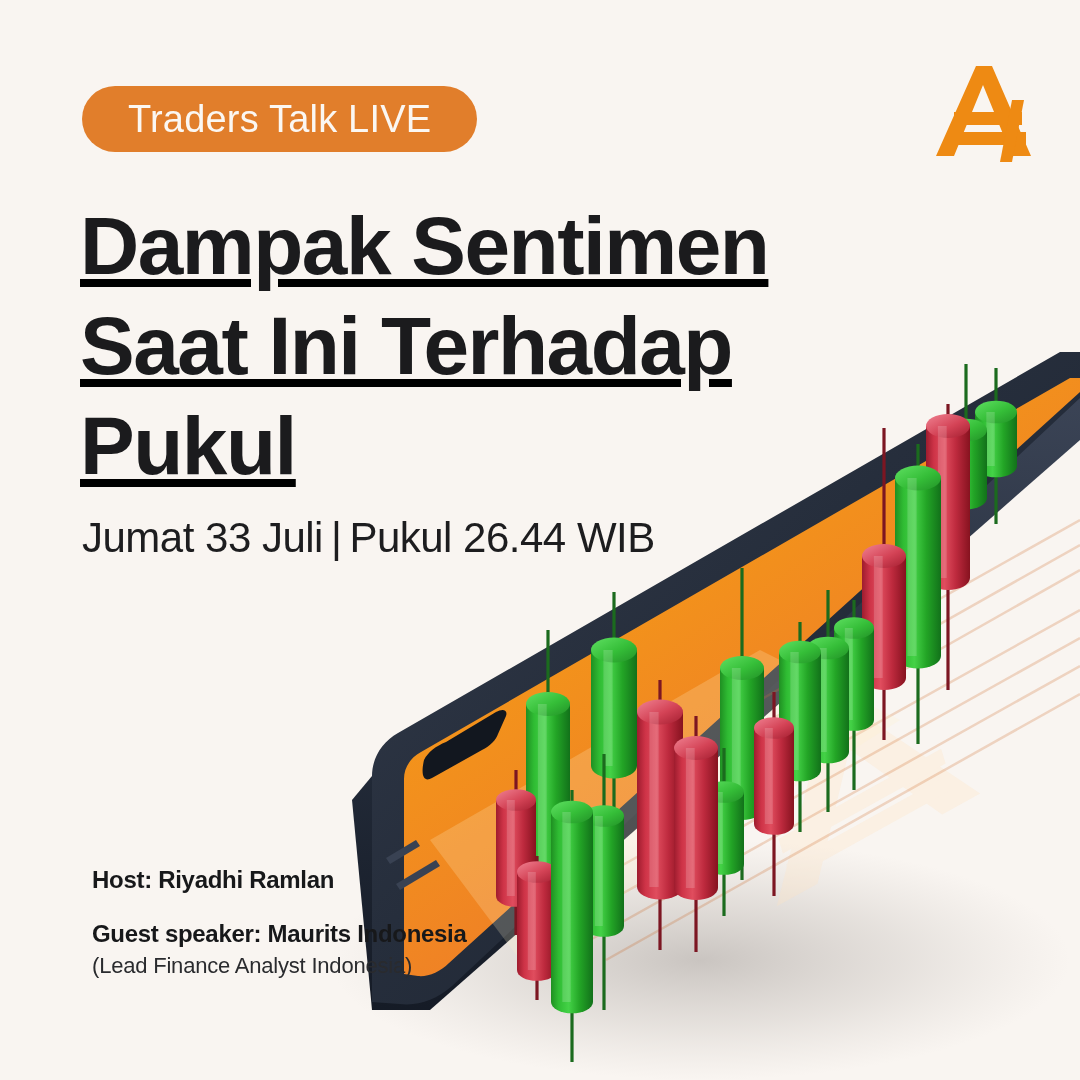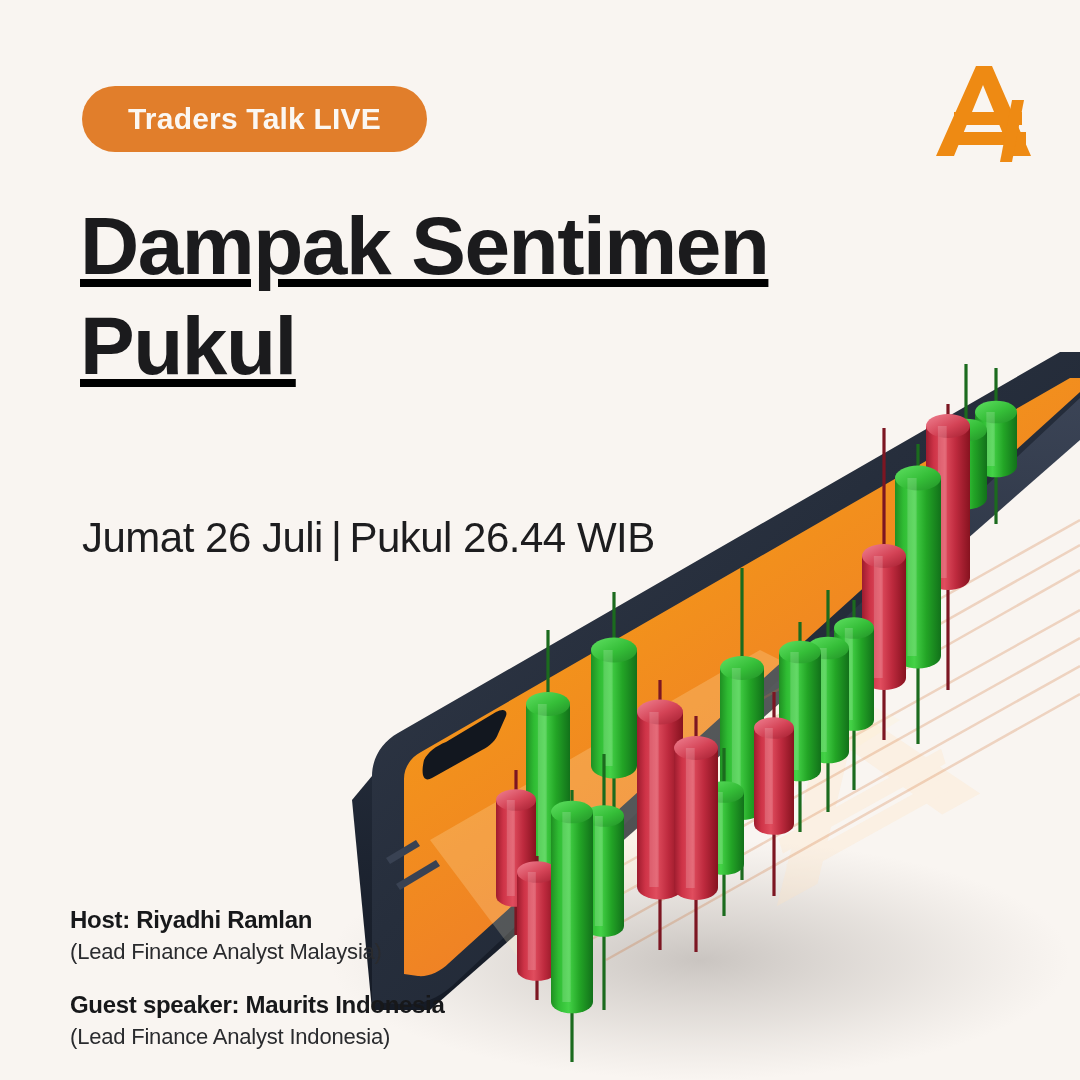--- a/index.html
+++ b/index.html
@@ -21,21 +21,21 @@
   #artwork { position:absolute; inset:0; z-index:1; pointer-events:none; }
 
   
   .badge {
     position:absolute; left:82px; top:86px;
     height:66px; padding:0 46px;
     display:flex; align-items:center; justify-content:center;
     background:#E17E2B;
     border-radius:33px;
     color:#FBF7F2;
-    font-size:30px; font-weight:bold;
+    font-size:38px; font-weight:normal;
     letter-spacing:.2px;
     z-index:6;
   }
 
   
   .logo {
     position:absolute; right:44px; top:60px;
     width:104px; height:102px;
     z-index:6;
   }
@@ -61,21 +61,21 @@
     font-size:42px;
     font-weight:300;
     color:#1D1D1F;
     letter-spacing:-0.5px;
     white-space:nowrap;
     z-index:6;
   }
   .dateline .sep { padding:0 8px; font-weight:200; }
 
   
-  .credits { position:absolute; left:70px; top:866px; z-index:6;margin-top:40px; }
+  .credits { position:absolute; left:92px; top:866px; z-index:6; }
   .credit-block { margin-bottom:26px; }
   .credit-name {
     font-size:24px; font-weight:bold; color:#17181A;
     letter-spacing:-0.3px; white-space:nowrap; margin-bottom:5px;
   }
   .credit-role {
     font-size:22px; font-weight:400; color:#2A2B2E;
     letter-spacing:-0.2px; white-space:nowrap;
   }
 </style>
@@ -307,31 +307,31 @@
     <g fill="#EE8A13">
       <path d="M44,6 L60,6 L99,96 L80,96 L51,25 L22,96 L4,96 Z"></path>
       <rect x="22" y="52" width="68" height="13"></rect>
       <rect x="18" y="72" width="76" height="13"></rect>
       <path d="M80,40 L92,40 L80,102 L68,102 Z"></path>
     </g>
   </svg>
 
   <div class="headline">
     <div class="line">Dampak Sentimen</div>
+    <div class="line">Saat Ini Terhadap</div>
     <div class="line">Pukul</div>
   </div>
 
   <div class="dateline">
-    <span>Jumat 26 Juli</span><span class="sep">|</span><span>Pukul 26.44 WIB</span>
+    <span>Jumat 33 Juli</span><span class="sep">|</span><span>Pukul 26.44 WIB</span>
   </div>
 
   <div class="credits">
     <div class="credit-block">
       <div class="credit-name">Host: Riyadhi Ramlan</div>
-      <div class="credit-role">(Lead Finance Analyst Malaysia)</div>
     </div>
     <div class="credit-block">
       <div class="credit-name">Guest speaker: Maurits Indonesia</div>
       <div class="credit-role">(Lead Finance Analyst Indonesia)</div>
     </div>
   </div>
 
 </div>
 
 </body></html>

